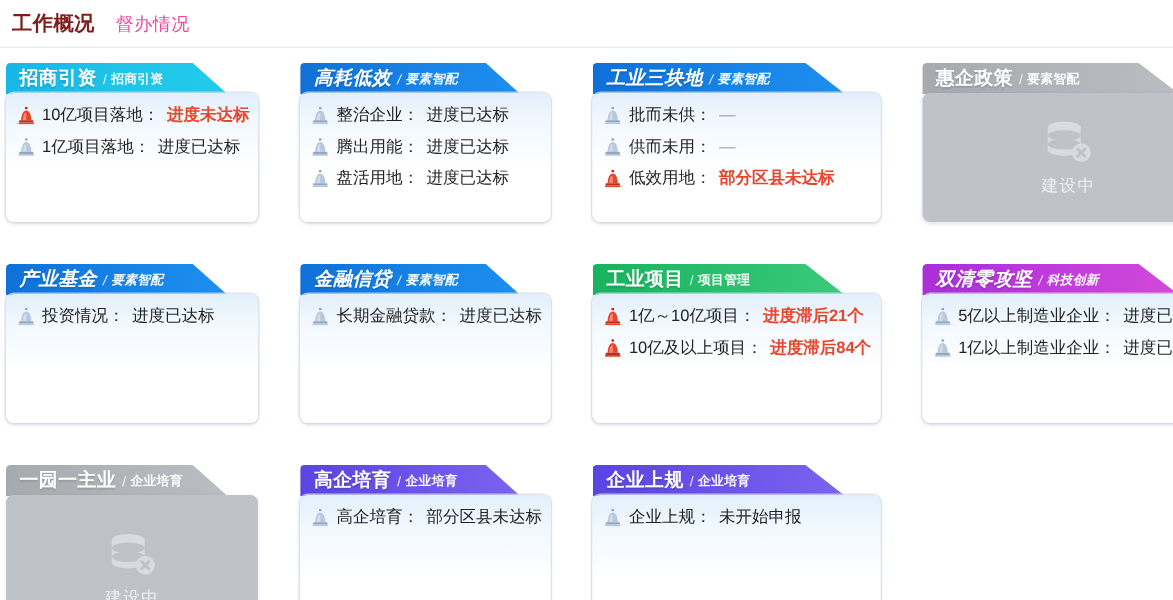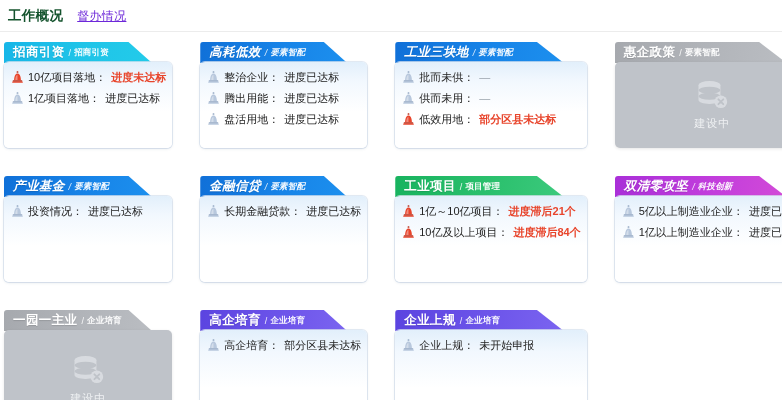--- a/index.html
+++ b/index.html
@@ -12,24 +12,24 @@
   #app { position: relative; width: 782px; height: 400px; background: #fff; }
 
   
   .topbar {
     position: relative; height: 32px; width: 782px;
     border-bottom: 1px solid #ececec;
     display: flex; align-items: center;
   }
   .tabs { display: flex; align-items: baseline; padding-left: 8px; gap: 14px; }
   .tab-main {
-    font-size: 13.5px; font-weight: bold; color: #14532d; letter-spacing: .3px;
+    font-size: 13.5px; font-weight: bold; color: #7f1d1d; letter-spacing: .3px;
   }
   .tab-sub {
-    font-size: 12px; color: #6d28d9; letter-spacing: .3px; text-decoration: underline;
+    font-size: 12px; color: #ec4899; letter-spacing: .3px;
   }
   .topright {
     position: absolute; right: 8px; top: 0; height: 32px;
     display: flex; align-items: center; gap: 12px;
   }
   .warn-rule {
     font-size: 11px; color: #3b6fd4; background: #cfe0f7;
     padding: 1px 1px; letter-spacing: .2px; cursor: pointer;
   }
   .data-time { font-size: 11px; color: #4a4a4a; letter-spacing: .2px; }

